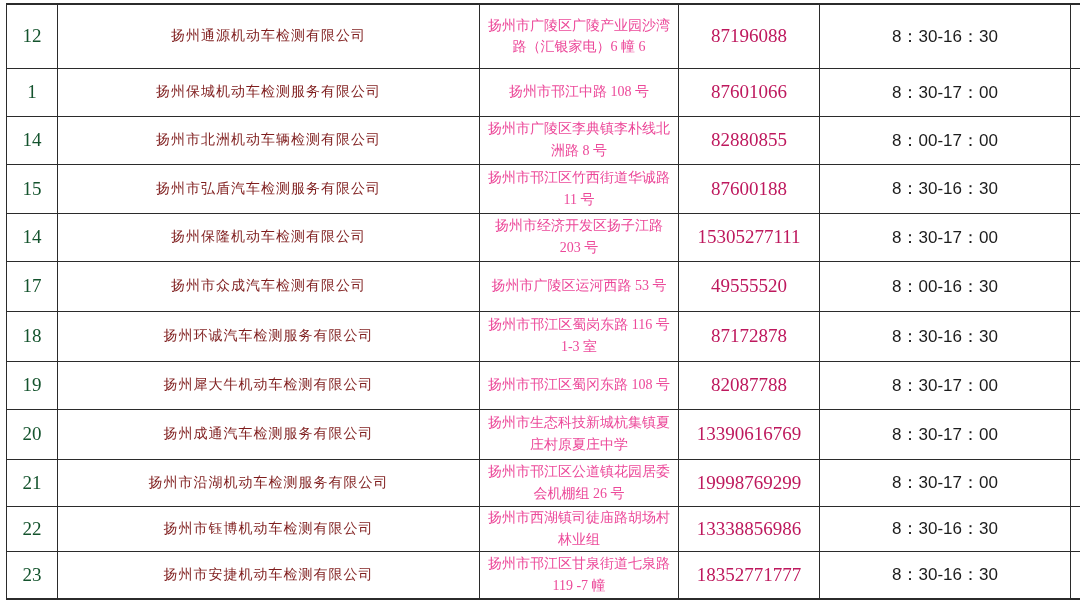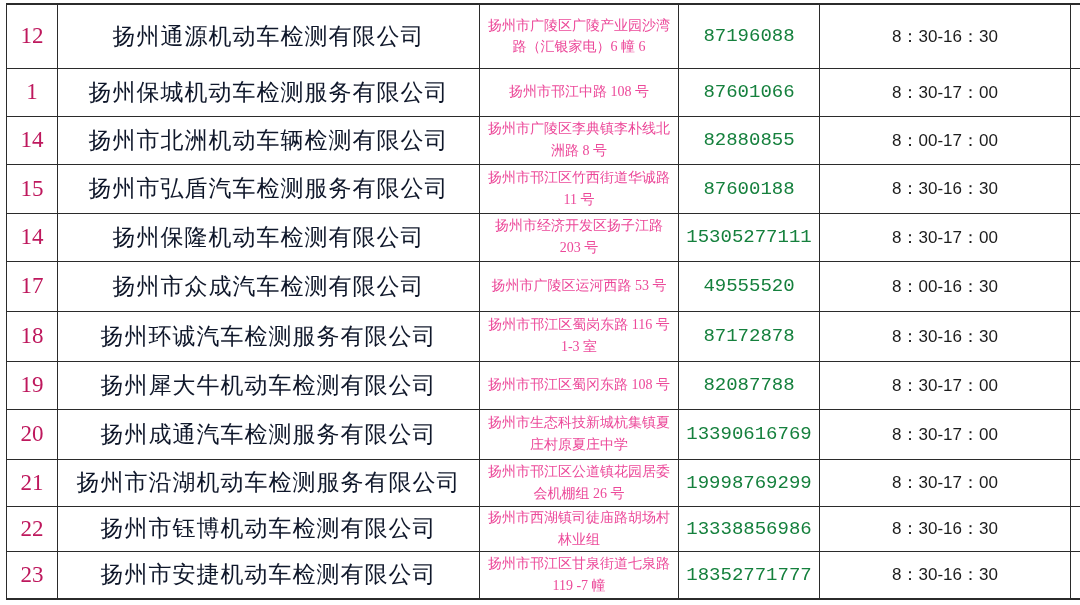--- a/index.html
+++ b/index.html
@@ -34,40 +34,40 @@
   table.stations tr td:first-child { border-left: 1.5px solid #2b2b2b; }
 
   col.c-no    { width: 51px;  }
   col.c-name  { width: 422px; }
   col.c-addr  { width: 199px; }
   col.c-phone { width: 141px; }
   col.c-hours { width: 251px; }
   col.c-crop  { width: 21px;  }
 
   td.c-no {
-    font-size: 23px;
-    color: #be185d;
+    font-size: 19px;
+    color: #14532d;
     font-family: "Liberation Serif", "DejaVu Serif", serif;
   }
   td.c-name {
-    font-size: 23px;
-    color: #0f172a;
+    font-size: 14px;
+    color: #7f1d1d;
     letter-spacing: 1px;
     white-space: nowrap;
   }
   td.c-addr {
     font-size: 14px;
     line-height: 1.55;
     color: #ec4899;
     padding: 2px 6px;
   }
   td.c-phone {
     font-size: 19px;
-    color: #15803d;
-    font-family: Liberation Mono, monospace;
+    color: #be185d;
+    font-family: Liberation Serif, serif;
     white-space: nowrap;
   }
   td.c-hours {
     font-size: 17px;
     color: #1c1c1c;
     font-family: "Liberation Sans", "DejaVu Sans", sans-serif;
     white-space: nowrap;
     margin-top: 8px;
   }
   td.c-crop { border-right: 1px solid #2b2b2b; }

